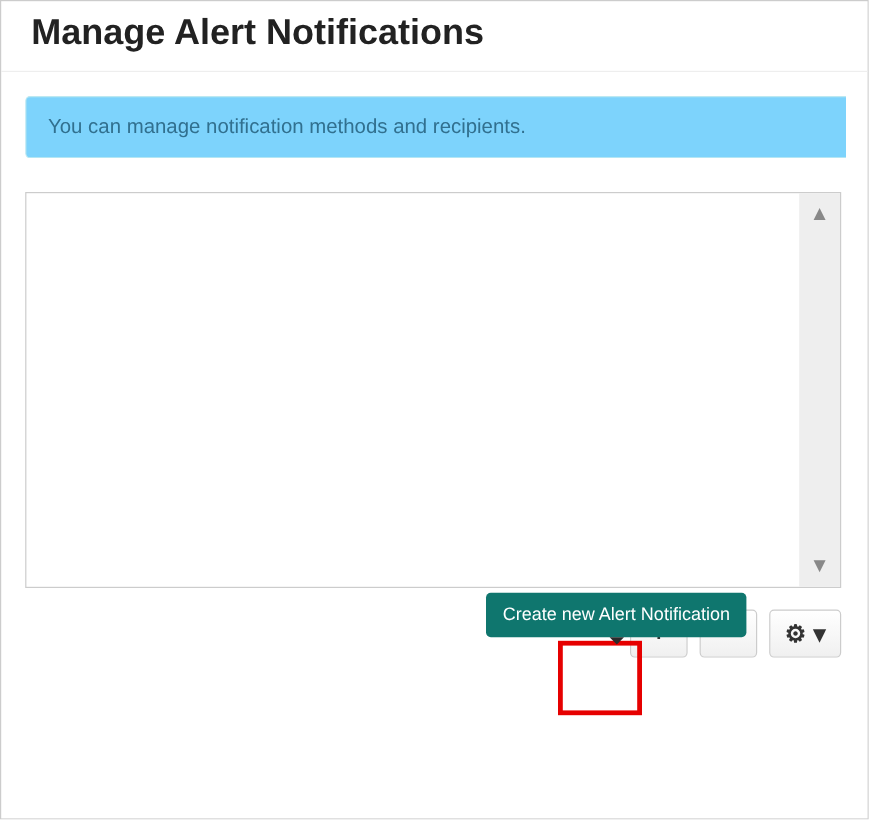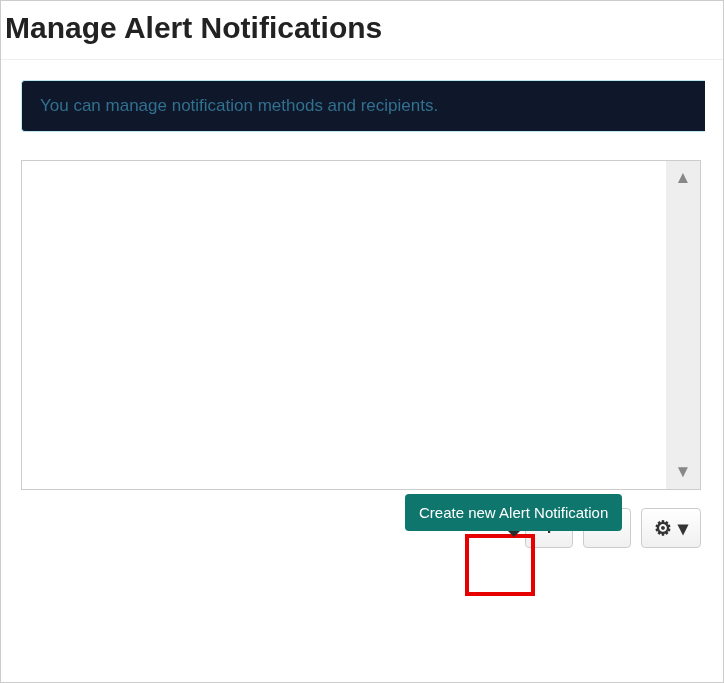--- a/index.html
+++ b/index.html
@@ -1,21 +1,21 @@
 <!DOCTYPE html>
 <html><head>
 <meta charset="utf-8">
 <style>
   html,body{margin:0;padding:0;font-family:"Helvetica Neue",Helvetica,Arial,sans-serif;background:#fff;}
   .frame{box-sizing:border-box;width:724px;height:683px;border:1px solid #ccc;padding:0;}
-  .header{padding:10px 20px 14px 4px;}
+  .header{padding:10px 20px 14px 4px;margin-left:21px;}
   .header h1{margin:0;font-size:30px;font-weight:700;color:#222;}
   .hr{height:1px;background:#eee;}
   .body{padding:20px 0 20px 20px;box-sizing:border-box;width:702px;}
-  .info-banner{background:#0f172a;border:1px solid #bce8f1;border-right:none;border-radius:4px 0 0 4px;padding:15px 18px;color:#31708f;font-size:17px;width:684px;box-sizing:border-box;}
+  .info-banner{background:#7dd3fc;border:1px solid #bce8f1;border-right:none;border-radius:4px 0 0 4px;padding:15px 18px;color:#31708f;font-size:17px;width:684px;box-sizing:border-box;}
   .panel-wrap{position:relative;margin-top:28px;width:680px;}
   .listbox{position:relative;height:330px;border:1px solid #ccc;background:#fff;box-sizing:border-box;}
   .scrollbar{position:absolute;top:0;right:0;bottom:0;width:34px;background:#eee;}
   .scroll-arrow{position:absolute;left:0;width:34px;height:26px;display:flex;align-items:center;justify-content:center;color:#888;font-size:17px;}
   .scroll-arrow.up{top:4px;}
   .scroll-arrow.down{bottom:4px;}
   .toolbar{display:flex;justify-content:flex-end;gap:10px;margin-top:18px;align-items:center;}
   .btn{display:inline-flex;align-items:center;justify-content:center;min-width:48px;height:40px;padding:0 12px;border:1px solid #ccc;border-radius:4px;color:#333;font-size:20px;font-weight:700;cursor:pointer;box-sizing:border-box;
        background:linear-gradient(#ffffff,#f0f0f0);}
   .btn .caret{margin-left:6px;}

